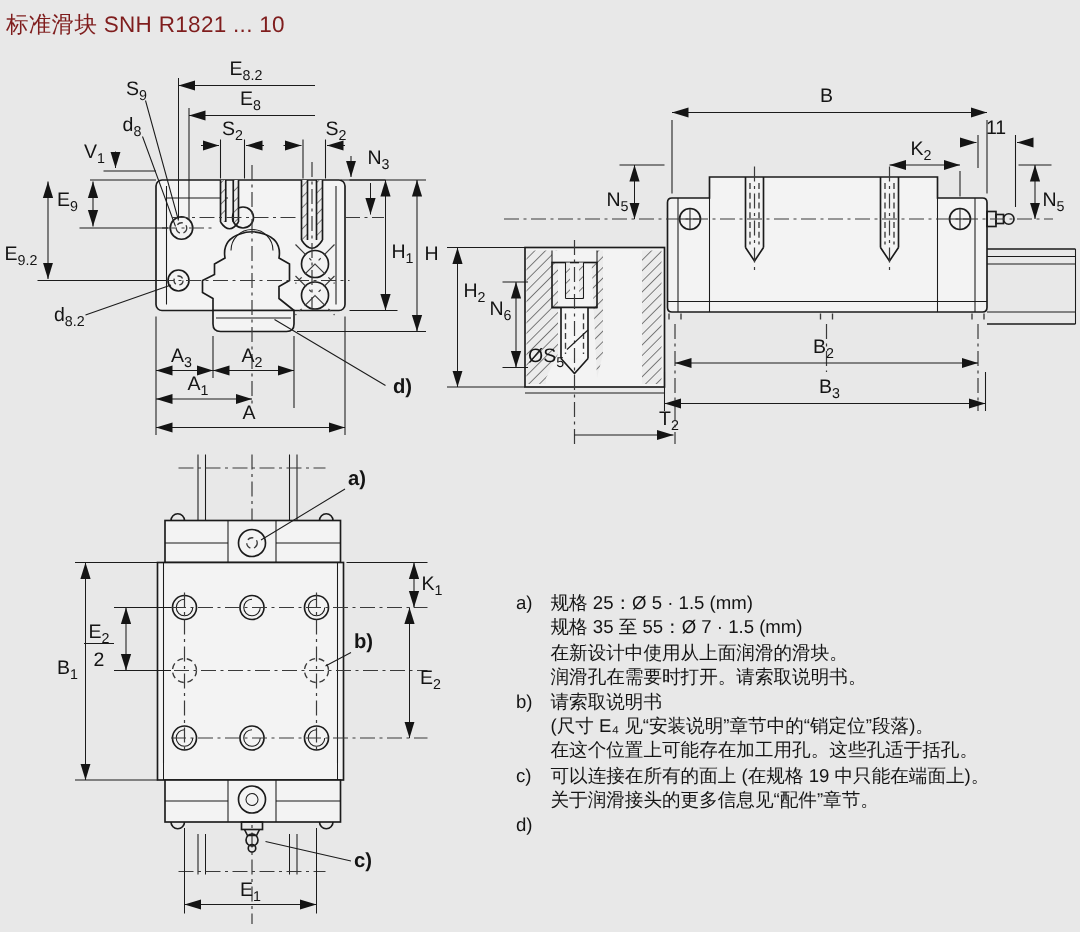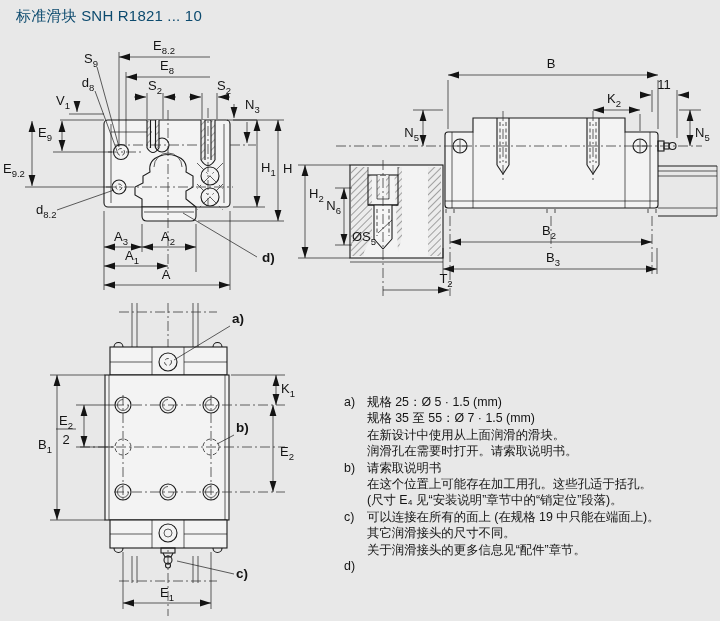--- a/index.html
+++ b/index.html
@@ -1,20 +1,20 @@
 <!DOCTYPE html>
 <html><head>
 <meta charset="utf-8">
 <style>
   html,body{margin:0;padding:0;}
   body{width:720px;height:621px;background:#e8e8e8;overflow:hidden;
        font-family:"Liberation Sans",sans-serif;}
   #stage{position:relative;width:720px;height:621px;background:#e8e8e8;}
   #drawing{position:absolute;left:0;top:0;}
-  .title{position:absolute;left:16px;top:7px;font-size:15px;color:#0c4a6e;letter-spacing:.2px;text-align:right;}
+  .title{position:absolute;left:4px;top:7px;font-size:15px;color:#7f1d1d;letter-spacing:.2px;text-align:right;}
   .notes{position:absolute;left:344px;top:394px;width:372px;font-size:12.4px;
          line-height:16.4px;color:#141414;}
   .note{display:flex;}
   .note .mk{width:23px;flex:none;}
   .note .l{display:block;}
   
   .ln{fill:none;stroke:#1b1b1b;stroke-width:1.1;}
   .th{fill:none;stroke:#1b1b1b;stroke-width:.7;}
   .cl{fill:none;stroke:#3a3a3a;stroke-width:.8;stroke-dasharray:10 3 2 3;}
   .hd{fill:none;stroke:#3a3a3a;stroke-width:.9;stroke-dasharray:4 2.5;}
@@ -278,29 +278,28 @@
         <span class="l">规格 25：Ø 5 · 1.5 (mm)</span>
         <span class="l">规格 35 至 55：Ø 7 · 1.5 (mm)</span>
         <span class="l">在新设计中使用从上面润滑的滑块。</span>
         <span class="l">润滑孔在需要时打开。请索取说明书。</span>
       </span>
     </div>
     <div class="note">
       <span class="mk">b)</span>
       <span class="tx">
         <span class="l">请索取说明书</span>
+        <span class="l">(尺寸 E₄ 见“安装说明”章节中的“销定位”段落)。</span>
         <span class="l">在这个位置上可能存在加工用孔。这些孔适于括孔。</span>
-        <span class="l">(尺寸 E₄ 见“安装说明”章节中的“销定位”段落)。</span>
       </span>
     </div>
     <div class="note">
       <span class="mk">c)</span>
       <span class="tx">
         <span class="l">可以连接在所有的面上 (在规格 19 中只能在端面上)。</span>
-        <span class="l">其它润滑接头的尺寸不同。</span>
         <span class="l">关于润滑接头的更多信息见“配件”章节。</span>
       </span>
     </div>
     <div class="note">
       <span class="mk">d)</span>
     </div>
   </div>
 
 </div>
 

